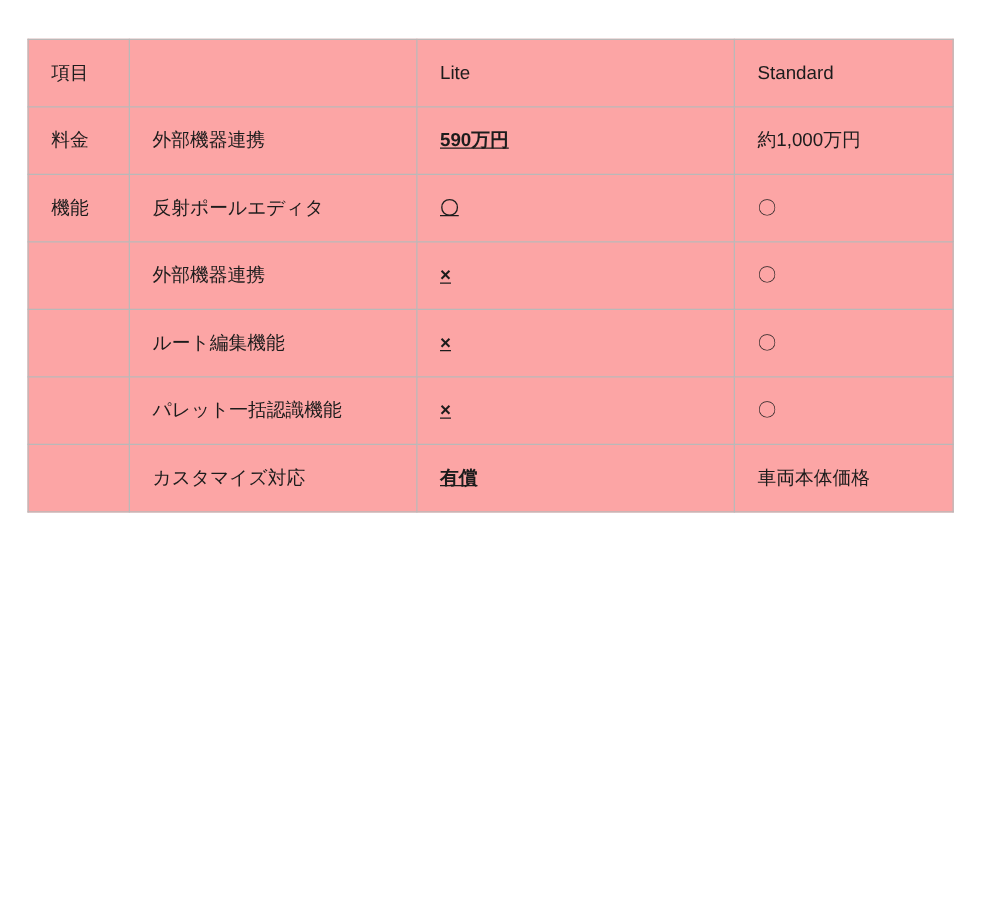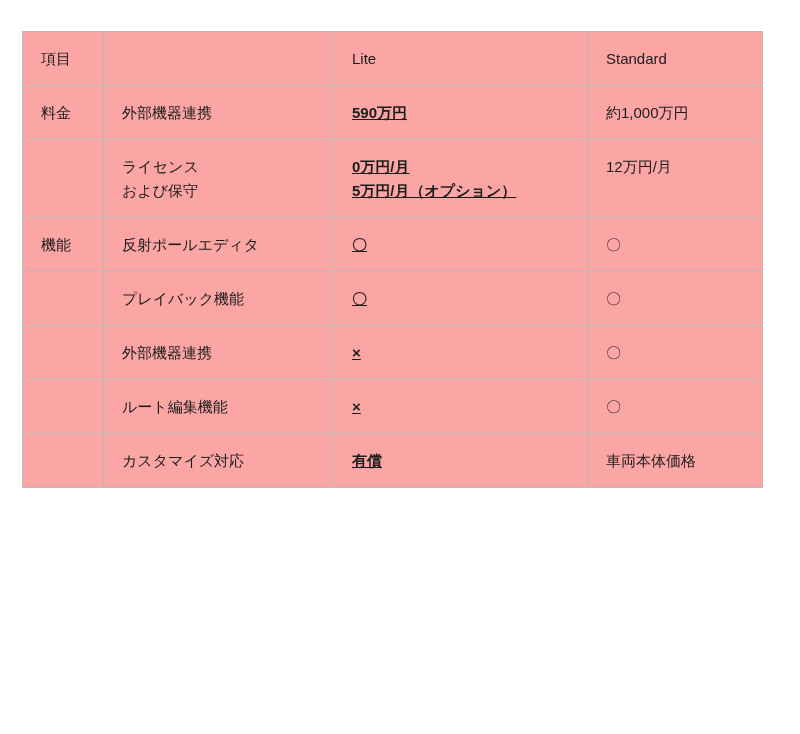--- a/index.html
+++ b/index.html
@@ -57,51 +57,43 @@
     </tr>
   </thead>
   <tbody>
     <tr>
       <td class="c-cat">料金</td>
       <td class="c-item">外部機器連携</td>
       <td class="c-lite">590万円</td>
       <td class="c-std">約1,000万円</td>
     </tr>
     <tr>
-      <td class="c-cat"></td>
-      <td class="c-item">ライセンス
-および保守</td>
-      <td class="c-lite">0万円/月
-5万円/月（オプション）</td>
-      <td class="c-std">12万円/月</td>
-    </tr>
-    <tr>
       <td class="c-cat">機能</td>
       <td class="c-item">反射ポールエディタ</td>
-      <td class="c-lite">〇</td>
-      <td class="c-std">〇</td>
-    </tr>
-    <tr>
-      <td class="c-cat"></td>
-      <td class="c-item">プレイバック機能</td>
       <td class="c-lite">〇</td>
       <td class="c-std">〇</td>
     </tr>
     <tr>
       <td class="c-cat"></td>
       <td class="c-item">外部機器連携</td>
       <td class="c-lite">×</td>
       <td class="c-std">〇</td>
     </tr>
     <tr>
       <td class="c-cat"></td>
       <td class="c-item">ルート編集機能</td>
       <td class="c-lite">×</td>
       <td class="c-std">〇</td>
     </tr>
     <tr>
       <td class="c-cat"></td>
+      <td class="c-item">パレット一括認識機能</td>
+      <td class="c-lite">×</td>
+      <td class="c-std">〇</td>
+    </tr>
+    <tr>
+      <td class="c-cat"></td>
       <td class="c-item">カスタマイズ対応</td>
       <td class="c-lite">有償</td>
       <td class="c-std">車両本体価格</td>
     </tr>
   </tbody>
 </table>
 
 </body></html>

